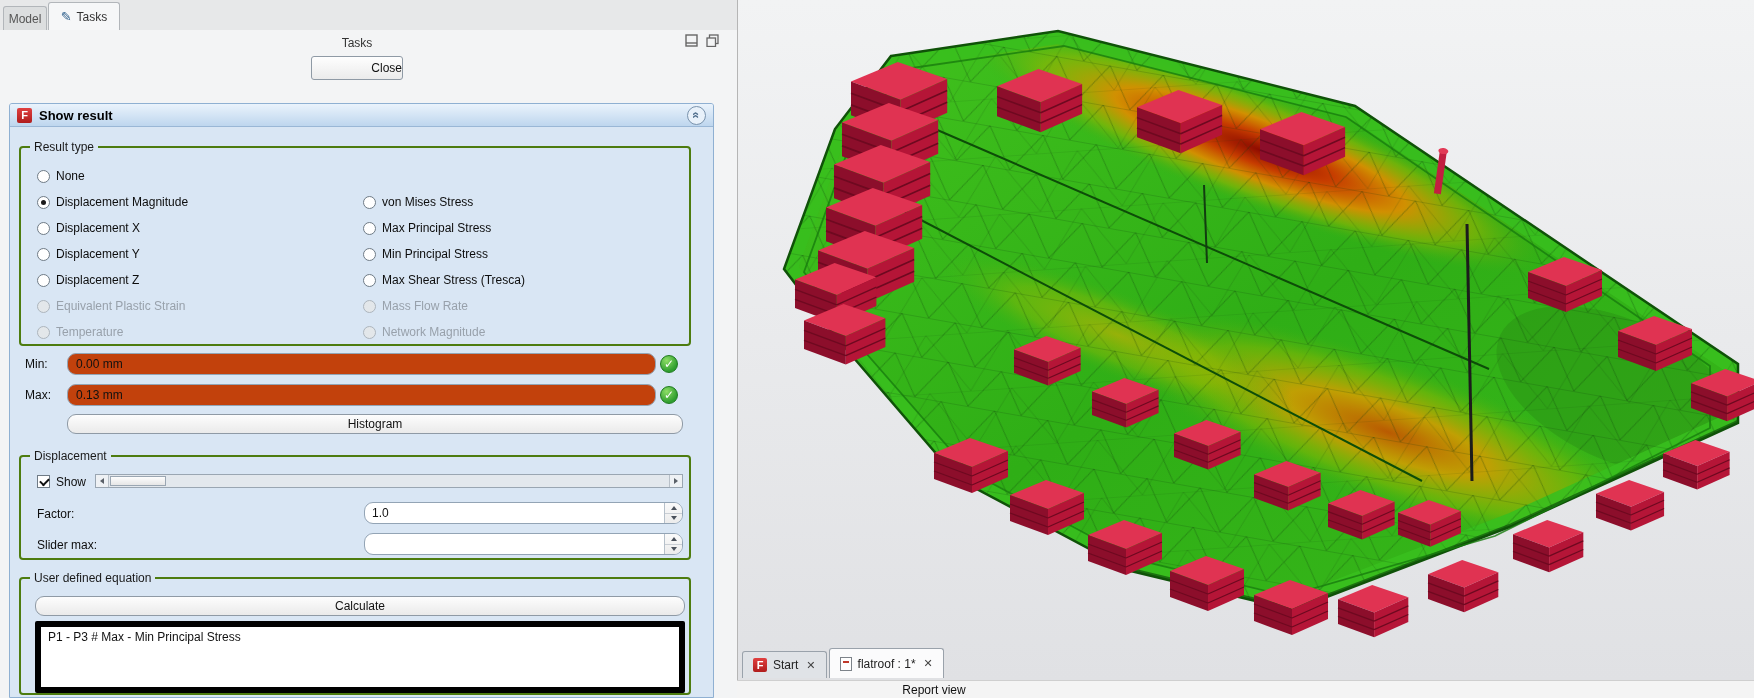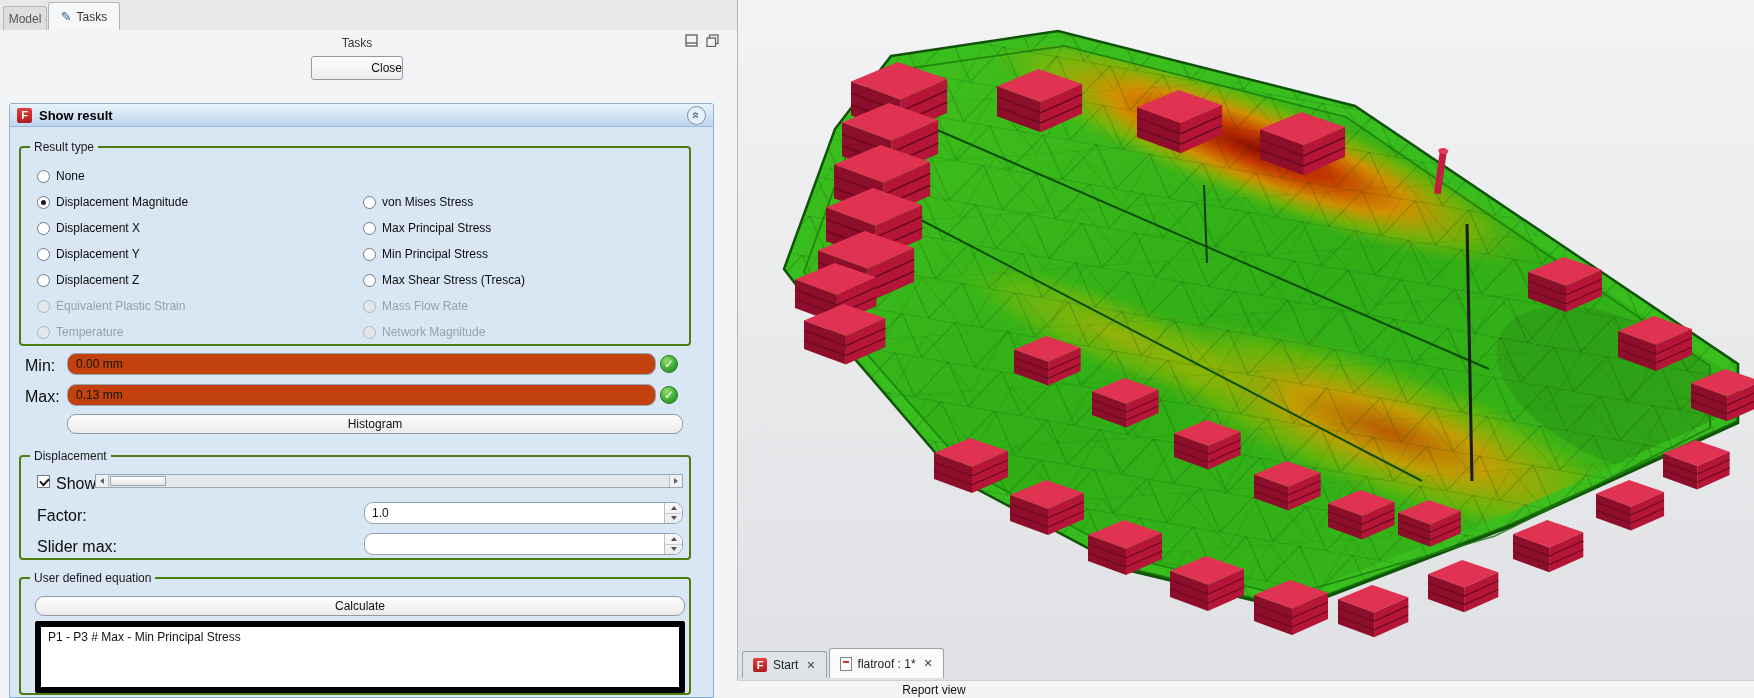--- a/index.html
+++ b/index.html
@@ -40,21 +40,21 @@
   .collapse-btn span{display:inline-block;transform:rotate(90deg);font-size:12px;font-weight:bold;line-height:1;}
   .section-body{position:absolute;left:0;top:23px;right:0;bottom:0;overflow:hidden;}
   .gbox{position:absolute;border:2px solid #4d7c0f;border-radius:4px;box-sizing:border-box;}
   .legend{position:absolute;top:-8px;left:9px;background:#d9e6f4;padding:0 4px;font-size:12px;color:#1a1a1a;line-height:15px;white-space:nowrap;}
   .radio-row{position:absolute;display:flex;align-items:center;gap:6px;height:18px;cursor:default;}
   .radio{width:13px;height:13px;border-radius:50%;background:#fff;border:1px solid #6f7b86;box-sizing:border-box;position:relative;flex:0 0 auto;}
   .radio-row.checked .radio::after{content:"";position:absolute;left:3px;top:3px;width:5px;height:5px;border-radius:50%;background:#1b1b1b;}
   .radio-row.disabled .radio{background:#e3e7ea;border-color:#adb5bd;}
   .rlabel{font-size:12px;color:#0d0d0d;white-space:nowrap;}
   .radio-row.disabled .rlabel{color:#98a1ab;}
-  .flabel{position:absolute;font-size:16px;color:#0d0d0d;white-space:nowrap;}
+  .flabel{position:absolute;font-size:12px;color:#0d0d0d;white-space:nowrap;}
   .field{position:absolute;background:#c2410c;border:1px solid #93a4b5;border-radius:9px;font-size:12px;
          padding:0 8px;height:22px;box-sizing:border-box;font-family:inherit;color:#111;outline:none;}
   .check-badge{position:absolute;width:18px;height:18px;border-radius:50%;box-sizing:border-box;
                background:radial-gradient(circle at 35% 28%,#8ede66,#2f9e2f 70%);border:1px solid #1d7a1d;
                color:#fff;font-size:12px;font-weight:bold;display:flex;align-items:center;justify-content:center;line-height:1;}
   .btn-round{position:absolute;box-sizing:border-box;display:flex;align-items:center;justify-content:center;
              background:linear-gradient(#fdfdfd,#eaeaea);border:1px solid #8f9aa5;border-radius:9px;
              font-size:12px;color:#111;cursor:default;}
   .cb{position:absolute;width:13px;height:13px;background:#fff;border:1px solid #6f7b86;box-sizing:border-box;}
   .cb.checked::after{content:"";position:absolute;left:2px;top:2px;width:7px;height:4px;

